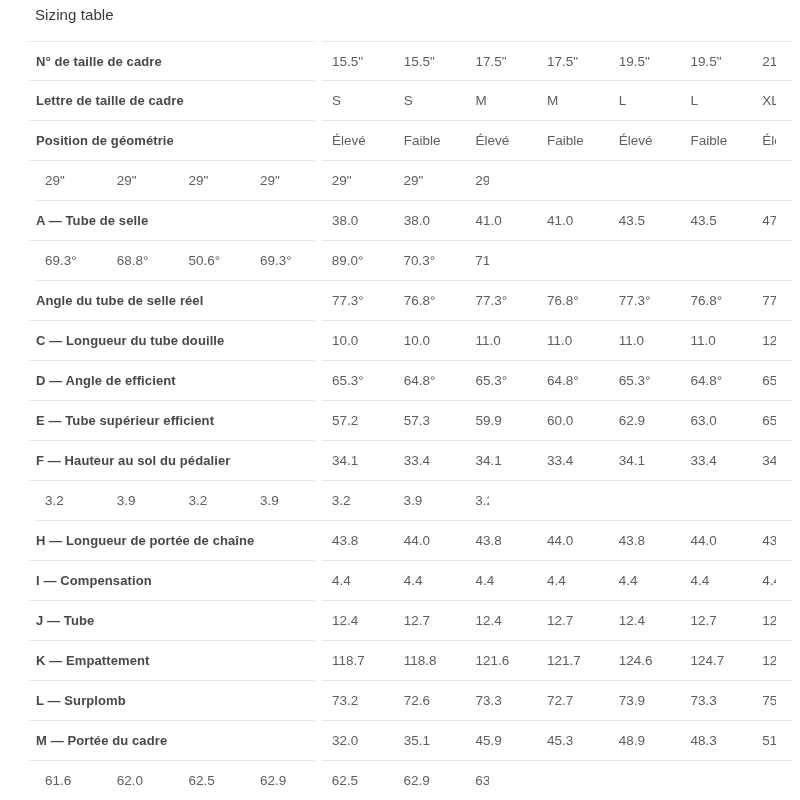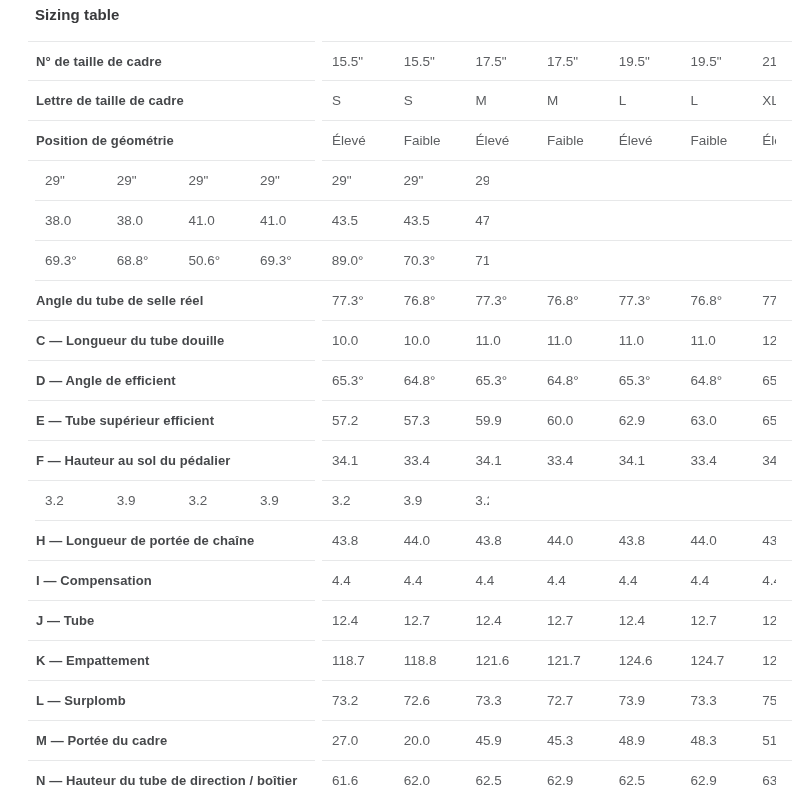--- a/index.html
+++ b/index.html
@@ -13,21 +13,21 @@
     height: 800px;
     background: #ffffff;
     overflow: hidden;
     font-family: "Liberation Sans", sans-serif;
   }
   .title {
     position: absolute;
     left: 35px;
     top: 6px;
     font-size: 15px;
-    font-weight: 700;
+    font-weight: 400;
     color: #38393b;
     letter-spacing: 0.1px;
     text-align: right;
   }
   .table-wrap {
     position: absolute;
     left: 28px;
     top: 41px;
     width: 764px;
     height: 759px;
@@ -138,20 +138,21 @@
           <span class="val">29"</span>
           <span class="val">29"</span>
           <span class="val">29"</span>
           <span class="val">29"</span>
           <span class="val">29"</span>
           <span class="val clipped">29"</span>
         </div>
   </div>
 
   <div class="row">
+    <div class="cell-label">A — Tube de selle</div>
     <div class="gap"></div>
     <div class="cell-values">
           <span class="val">38.0</span>
           <span class="val">38.0</span>
           <span class="val">41.0</span>
           <span class="val">41.0</span>
           <span class="val">43.5</span>
           <span class="val">43.5</span>
           <span class="val clipped">47.0</span>
         </div>
@@ -320,32 +321,31 @@
           <span class="val">73.9</span>
           <span class="val">73.3</span>
           <span class="val clipped">75.1</span>
         </div>
   </div>
 
   <div class="row">
     <div class="cell-label">M — Portée du cadre</div>
     <div class="gap"></div>
     <div class="cell-values">
-          <span class="val">27.0</span>
-          <span class="val">20.0</span>
+          <span class="val">32.0</span>
+          <span class="val">35.1</span>
           <span class="val">45.9</span>
           <span class="val">45.3</span>
           <span class="val">48.9</span>
           <span class="val">48.3</span>
           <span class="val clipped">51.9</span>
         </div>
   </div>
 
   <div class="row">
-    <div class="cell-label">N — Hauteur du tube de direction / boîtier</div>
     <div class="gap"></div>
     <div class="cell-values">
           <span class="val">61.6</span>
           <span class="val">62.0</span>
           <span class="val">62.5</span>
           <span class="val">62.9</span>
           <span class="val">62.5</span>
           <span class="val">62.9</span>
           <span class="val clipped">63.4</span>
         </div>

